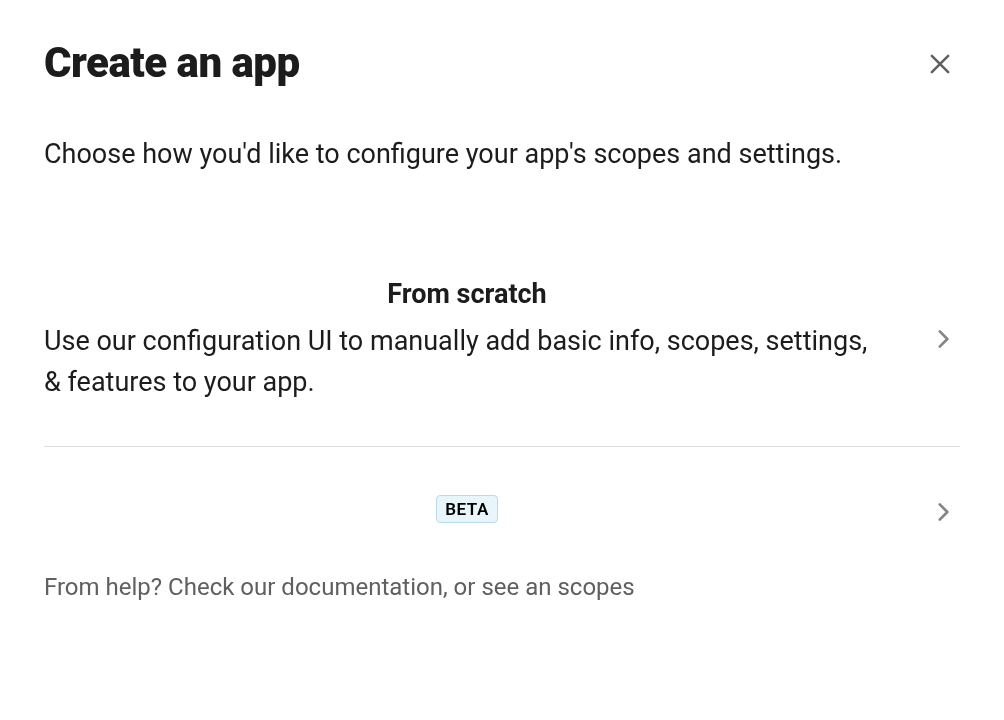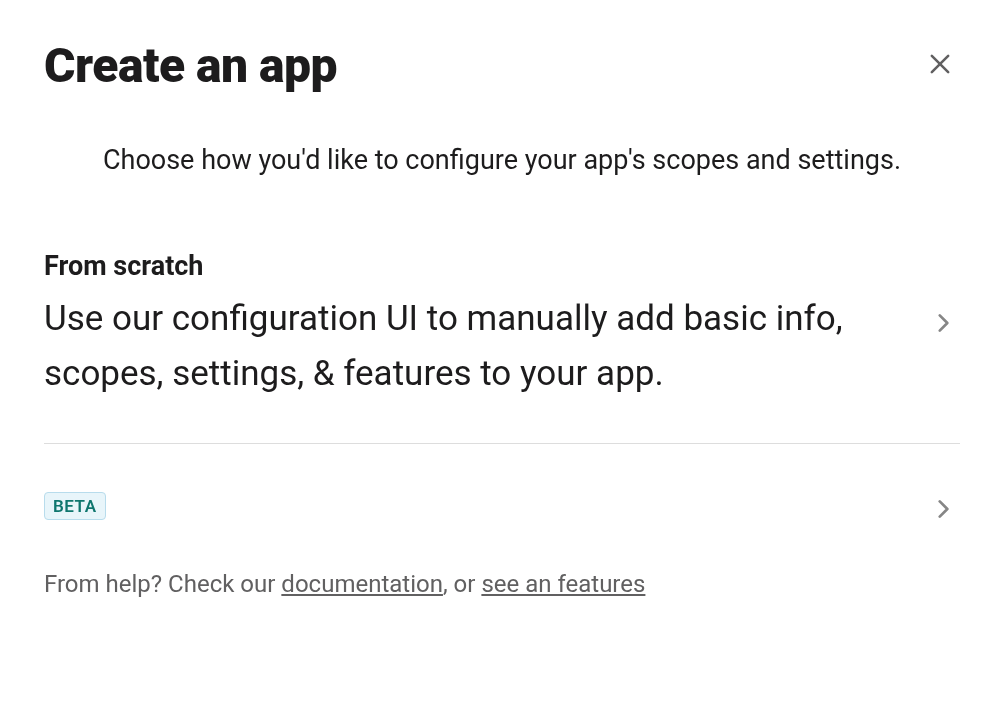--- a/index.html
+++ b/index.html
@@ -16,21 +16,21 @@
       padding: 40px 44px 0 44px;
       -webkit-font-smoothing: antialiased;
     }
     .header {
       display: flex;
       align-items: flex-start;
       justify-content: space-between;
       margin-bottom: 48px;
     }
     .title {
-      font-size: 48px;
+      font-size: 42px;
       font-weight: 900;
       letter-spacing: -0.5px;
       color: #1d1c1d;
       line-height: 1.1;
     }
     .close-btn {
       background: none;
       border: none;
       cursor: pointer;
       padding: 6px;
@@ -41,60 +41,60 @@
       margin-top: 4px;
     }
     .close-btn svg {
       width: 28px;
       height: 28px;
     }
     .subtitle {
       font-size: 27px;
       color: #1d1c1d;
       line-height: 1.45;
-      margin-bottom: 70px;
+      margin-bottom: 104px;
       font-weight: 400;
-      text-align: center;
     }
     .option {
       display: flex;
       align-items: center;
       justify-content: space-between;
       cursor: pointer;
       padding: 0 4px 0 0;
     }
     .option-content {
       flex: 1;
       padding-right: 40px;
     }
     .option-title-row {
       display: flex;
       align-items: center;
       gap: 14px;
       margin-bottom: 10px;
+      justify-content: center;
     }
     .option-title {
       font-size: 27px;
       font-weight: 700;
       color: #1d1c1d;
       line-height: 1.2;
     }
     .badge {
       font-size: 17px;
       font-weight: 600;
       letter-spacing: 0.5px;
-      color: #0f766e;
+      color: #000000;
       background: #e8f5fa;
       border: 1px solid #b8dcec;
       border-radius: 4px;
       padding: 2px 8px;
       line-height: 1.3;
     }
     .option-desc {
-      font-size: 35px;
+      font-size: 27px;
       color: #1d1c1d;
       line-height: 1.55;
       font-weight: 400;
     }
     .chevron {
       color: #868686;
       flex-shrink: 0;
     }
     .chevron svg {
       width: 26px;
@@ -106,21 +106,20 @@
       margin: 42px 0 48px 0;
     }
     .help-text {
       margin-top: 40px;
       font-size: 24px;
       color: #616061;
       font-weight: 400;
     }
     .help-text a {
       color: #616061;
-      text-decoration: underline;
       cursor: pointer;
     }
   </style>
 </head>
 <body>
 
 <div class="header">
   <h1 class="title">Create an app</h1>
   <button class="close-btn">
     <span>
@@ -157,14 +156,14 @@
     </div>
   </div>
   <span class="chevron">
     <svg viewBox="0 0 24 24" fill="none" stroke="currentColor" stroke-width="2.5" stroke-linecap="round" stroke-linejoin="round">
       <polyline points="9 5 16 12 9 19"></polyline>
     </svg>
   </span>
 </div>
 
 <p class="help-text">
-  <span>From help? Check our </span><a>documentation</a><span>, or </span><a>see an features</a>
+  <span>From help? Check our </span><a>documentation</a><span>, or </span><a>see an scopes</a>
 </p>
 
 </body></html>

